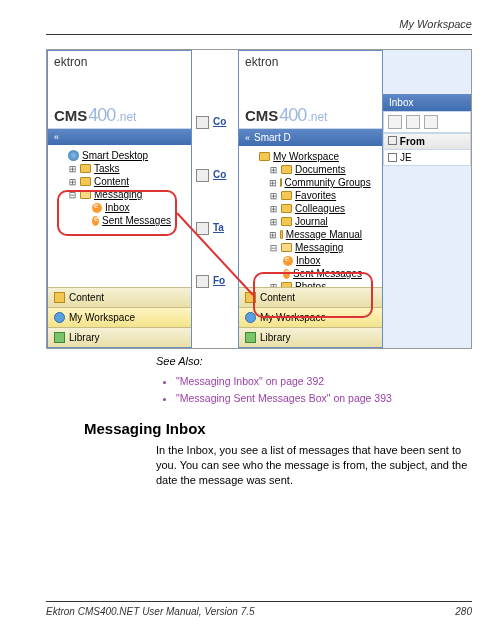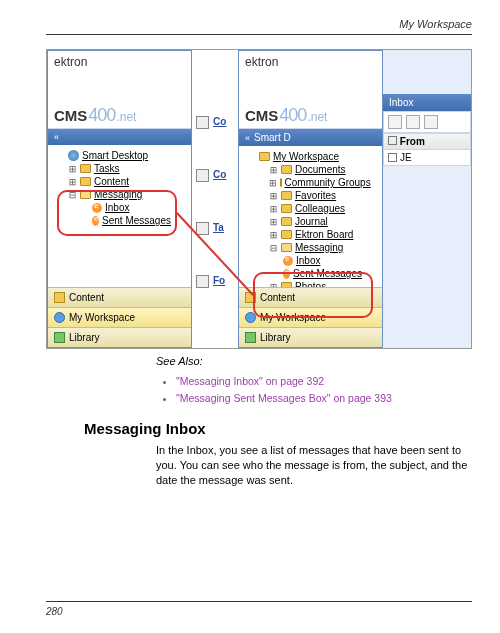--- a/index.html
+++ b/index.html
@@ -308,21 +308,21 @@
             <span class="label">Colleagues</span>
           </div>
         <div class="tree-item indent1">
             <span class="exp">⊞</span>
             <span class="ico ico-folder"></span>
             <span class="label">Journal</span>
           </div>
         <div class="tree-item indent1">
             <span class="exp">⊞</span>
             <span class="ico ico-folder"></span>
-            <span class="label">Ektron Board</span>
+            <span class="label">Message Manual</span>
           </div>
         <div class="tree-item indent1">
             <span class="exp">⊟</span>
             <span class="ico ico-folder-open"></span>
             <span class="label">Messaging</span>
           </div>
         <div class="tree-item indent2">
             <span class="ico-e"></span>
             <span class="label">Inbox</span>
           </div>
@@ -378,15 +378,16 @@
   <div class="see-also">See Also:</div>
   <ul class="bullets">
     <li>"Messaging Inbox" on page 392</li>
     <li>"Messaging Sent Messages Box" on page 393</li>
   </ul>
 
   <div class="section-head">Messaging Inbox</div>
   <div class="body-text">In the Inbox, you see a list of messages that have been sent to you. You can see who the message is from, the subject, and the date the message was sent.</div>
 
   <div class="footer">
+    <span>Ektron CMS400.NET User Manual, Version 7.5</span>
     <span>280</span>
   </div>
 </div>
 
 </body></html>

